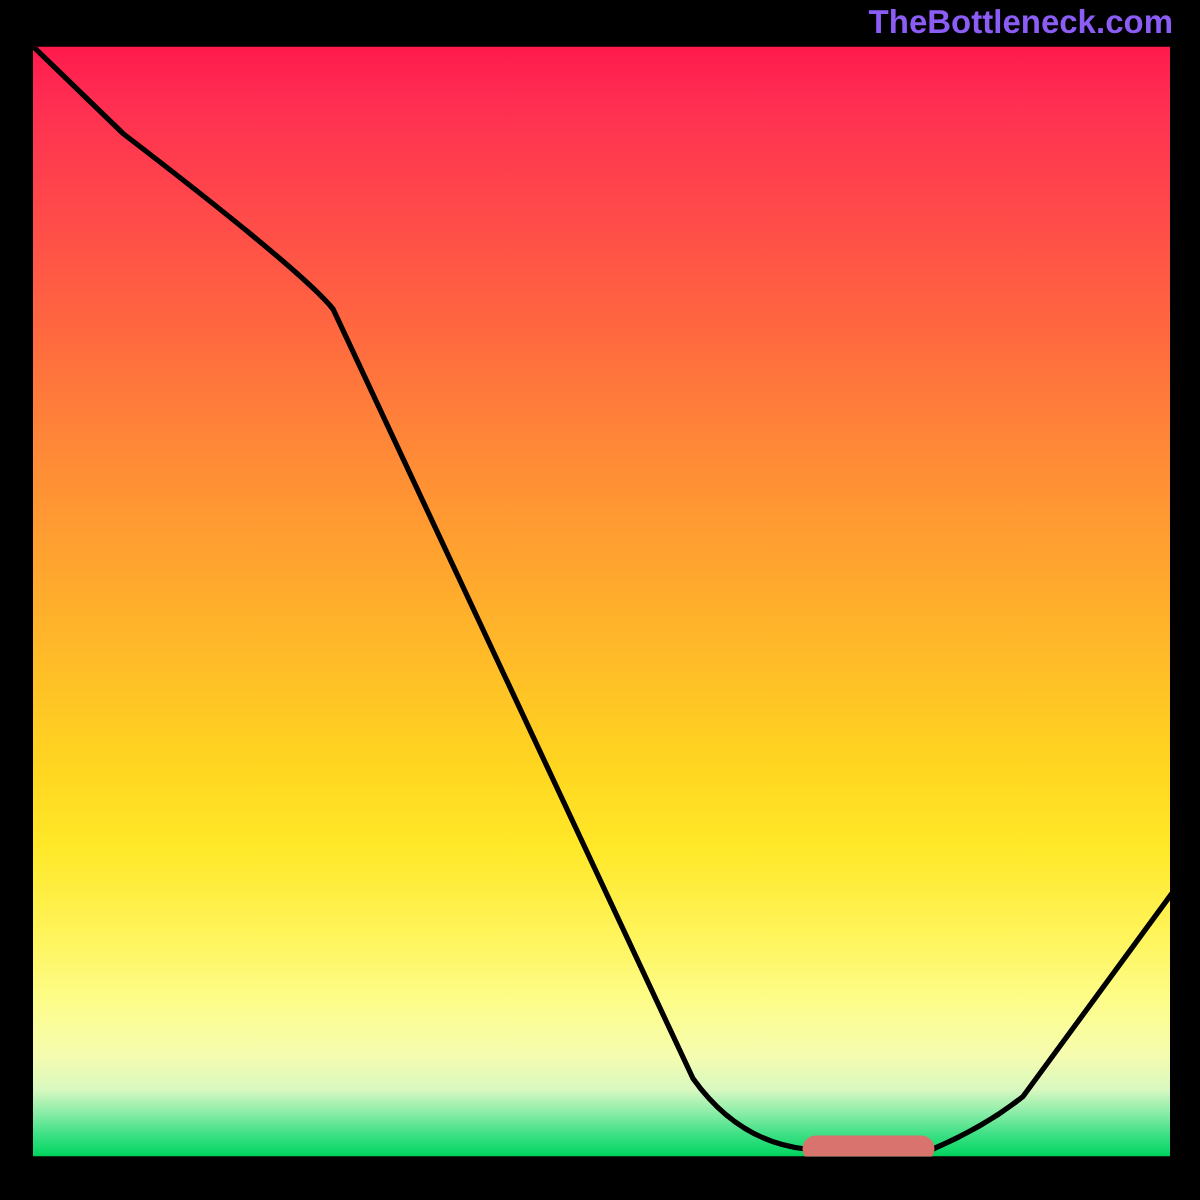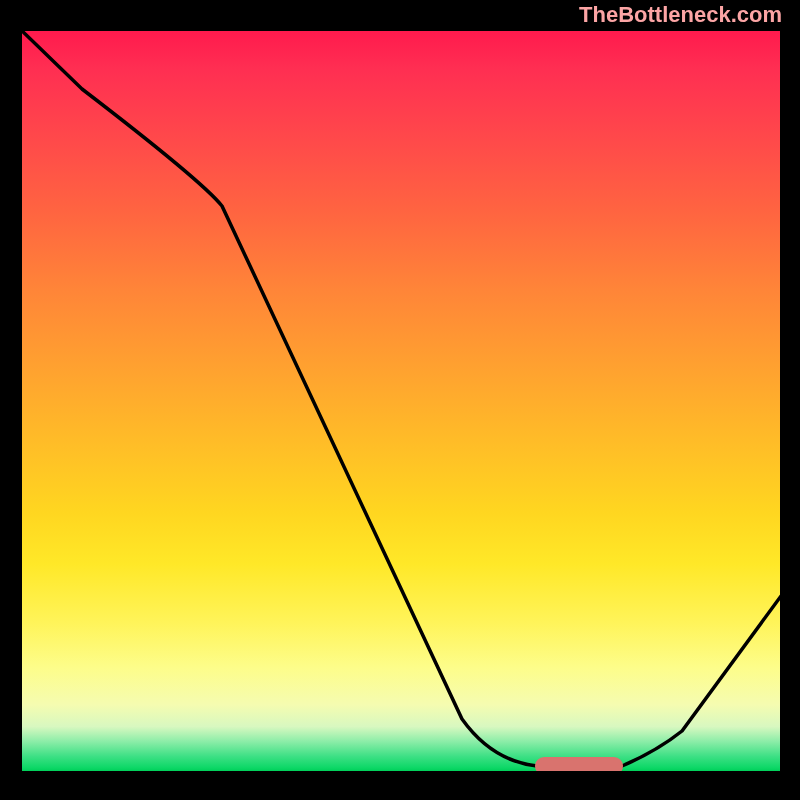--- a/index.html
+++ b/index.html
@@ -7,21 +7,21 @@
       width: 800px;
       height: 800px;
       background: #000;
       position: relative;
       font-family: Arial, sans-serif;
     }
     .attribution {
       position: absolute;
       top: 2px;
       right: 18px;
-      color: #fca5a5;
+      color: #8b5cf6;
       font-size: 22px;
       font-weight: bold;
       font-family: Arial, sans-serif;
       z-index: 10;
     }
     .chart-area {
       position: absolute;
       top: 31px;
       left: 22px;
       width: 758px;

